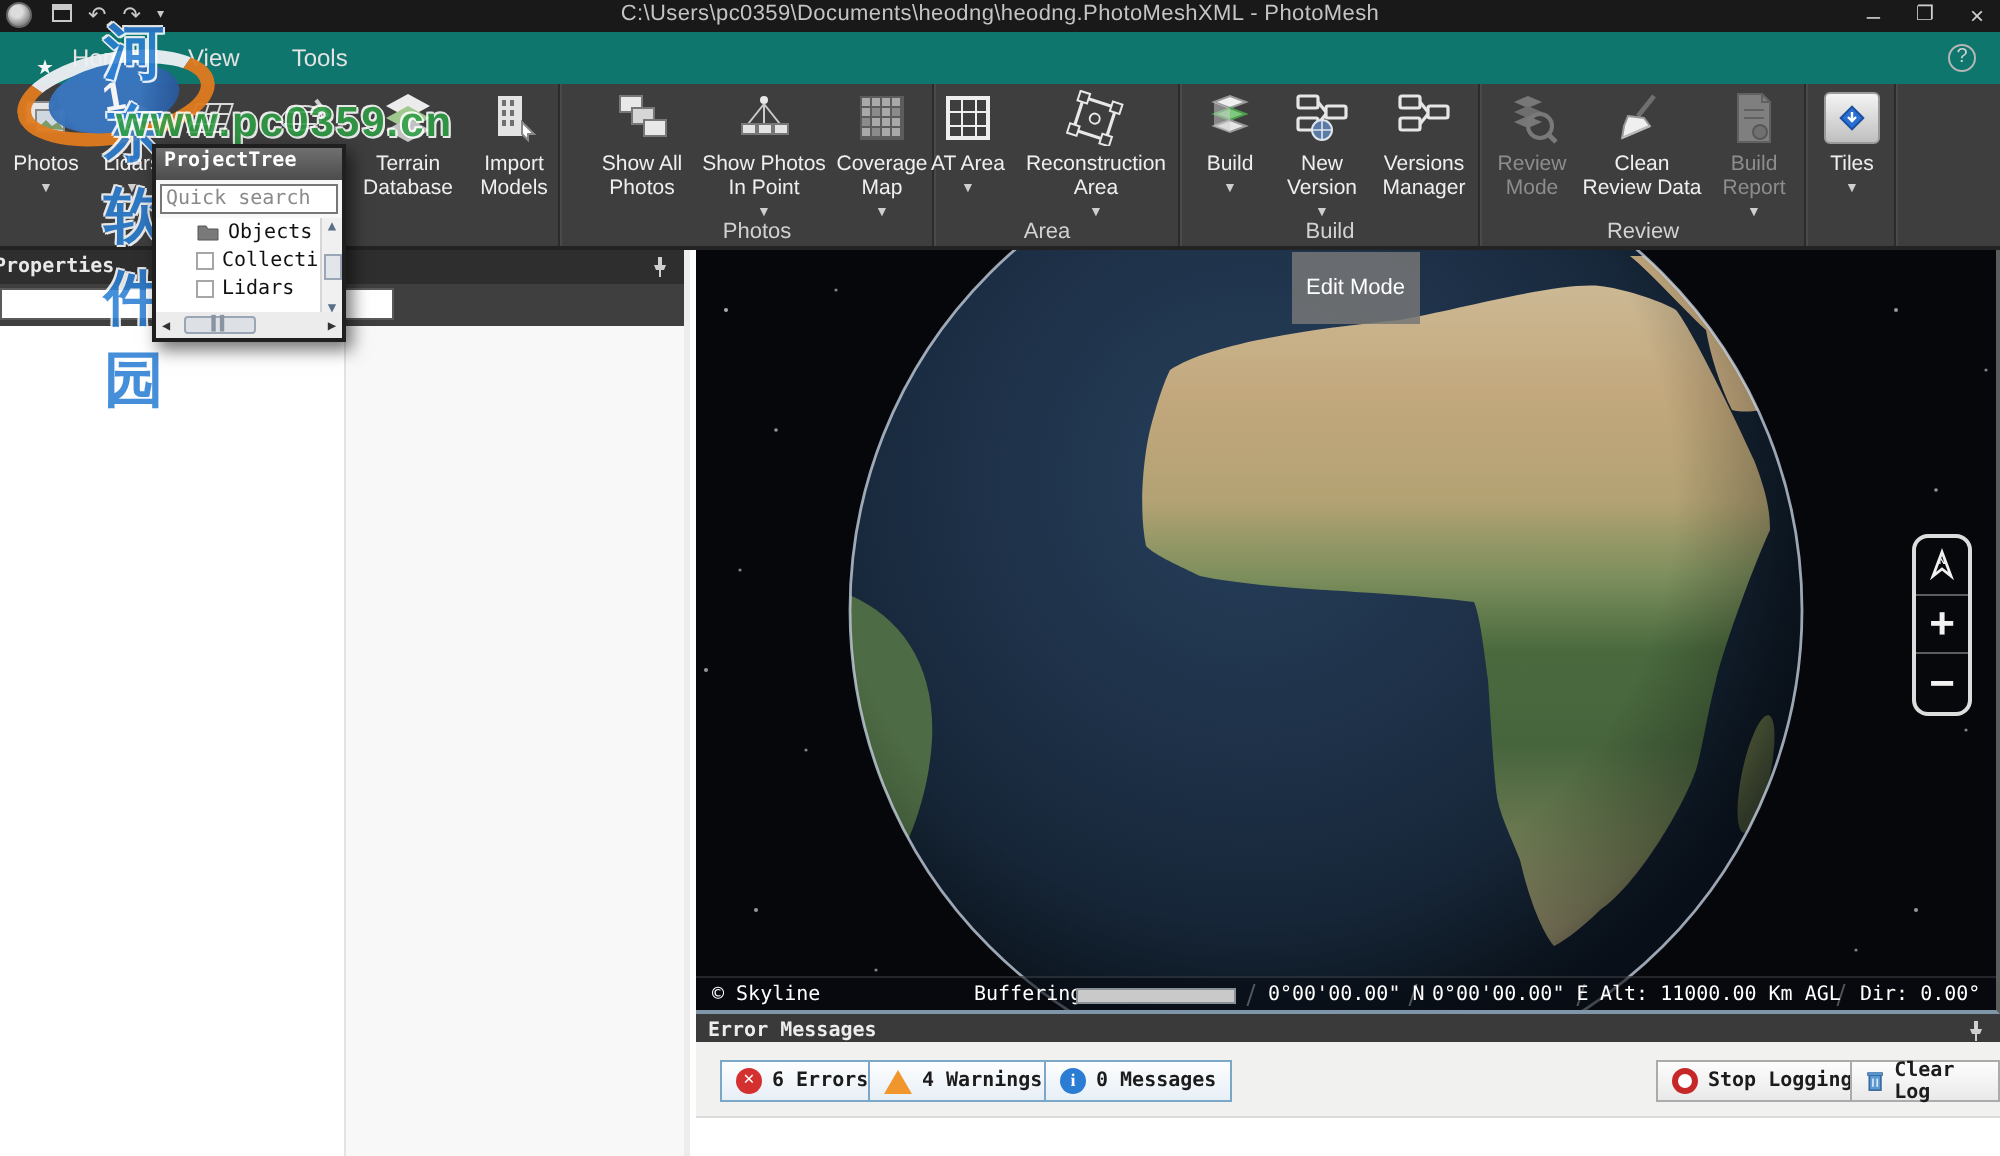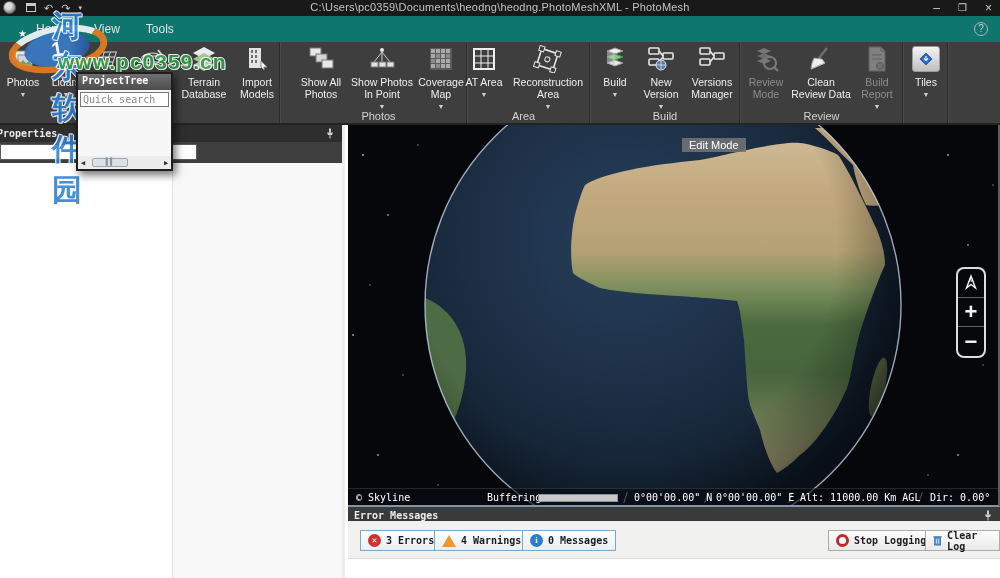--- a/index.html
+++ b/index.html
@@ -99,22 +99,22 @@
   .props-filter{ position:absolute; left:0; top:2px; width:197px; height:16px; background:#fff; border:1px solid #5a5a5a; }
   .props-body{ position:relative; height:415px; background:#fff; }
   .props-body .col-divider{ position:absolute; left:172px; top:0; bottom:0; width:1px; background:#e3e3e3; }
   .props-body .right-shade{ position:absolute; left:173px; top:0; bottom:0; right:0; background:#f8f8f8; }
   
   .viewport{
     position:absolute; top:125px; left:348px; width:652px; height:382px;
     background:#06070b; overflow:hidden; border-bottom:2px solid #7f95a8; border-right:2px solid #5c5c5c;
   }
   .edit-mode{
-    position:absolute; left:298px; top:13px; z-index:5;
-    background:rgba(118,118,118,.85); color:#fff; font-size:11px; padding:1px 7px;margin-left:36px;
+    position:absolute; left:298px; top:1px; z-index:5;
+    background:rgba(118,118,118,.85); color:#fff; font-size:11px; padding:12px 7px;
   }
   .nav-ctrl{
     position:absolute; right:12px; top:142px; width:30px; z-index:6;
     border:2px solid rgba(245,245,245,.9); border-radius:8px; overflow:hidden;
     background:rgba(8,9,12,.75);
   }
   .nav-cell{ height:29px; display:flex; align-items:center; justify-content:center; color:#f2f2f2;
     border-bottom:1px solid rgba(255,255,255,.35); font-size:22px; font-weight:bold; }
   .nav-cell:last-child{ border-bottom:none; }
   .statusbar{
@@ -590,21 +590,21 @@
       <svg width="8" height="11" viewBox="0 0 8 11">
           <rect x="3" y="0.5" width="2" height="4" fill="#cfcfcf"></rect>
           <path d="M1 4.5 h6 l-1 2.5 H2z" fill="#cfcfcf"></path>
           <line x1="4" y1="7" x2="4" y2="10.5" stroke="#cfcfcf"></line>
         </svg>
     </span>
   </div>
   <div class="ep-toolbar">
     <div class="ep-btn info" style="left:12px">
       <span class="ic-err">✕</span>
-      <span>3 Errors</span>
+      <span>6 Errors</span>
     </div>
     <div class="ep-btn info" style="left:86px">
       <span class="ic-warn"></span>
       <span>4 Warnings</span>
     </div>
     <div class="ep-btn info" style="left:174px">
       <span class="ic-info">i</span>
       <span>0 Messages</span>
     </div>
     <div class="ep-btn plain" style="left:480px">
@@ -620,20 +620,41 @@
         </svg>
       <span>Clear Log</span>
     </div>
   </div>
   <div class="ep-content"></div>
 </div>
 
 <div class="pt-panel">
   <div class="pt-header">ProjectTree</div>
   <input class="pt-search" readonly="" value="Quick search" style="">
+  <div class="pt-tree">
+    <div class="pt-row">
+      <svg width="12" height="10" viewBox="0 0 12 10">
+          <path d="M1 2 h4 l1 1.5 h5 V9 H1z" fill="#7a7a7a" stroke="#555" stroke-width=".5"></path>
+        </svg>
+      <span>Objects</span>
+    </div>
+    <div class="pt-row">
+      <span class="pt-checkbox"></span>
+      <span>Collecti</span>
+    </div>
+    <div class="pt-row">
+      <span class="pt-checkbox"></span>
+      <span>Lidars</span>
+    </div>
+    <div class="pt-vscroll">
+      <span>▲</span>
+      <span class="pt-vthumb"></span>
+      <span>▼</span>
+    </div>
+  </div>
   <div class="pt-hscroll">
     <span class="pt-harrow">◀</span>
     <span class="pt-hthumb">▌▌</span>
     <span class="pt-harrow right">▶</span>
   </div>
 </div>
 
 <div class="watermark">
   <div class="wm-logo">
     <div class="wm-ring"></div>

